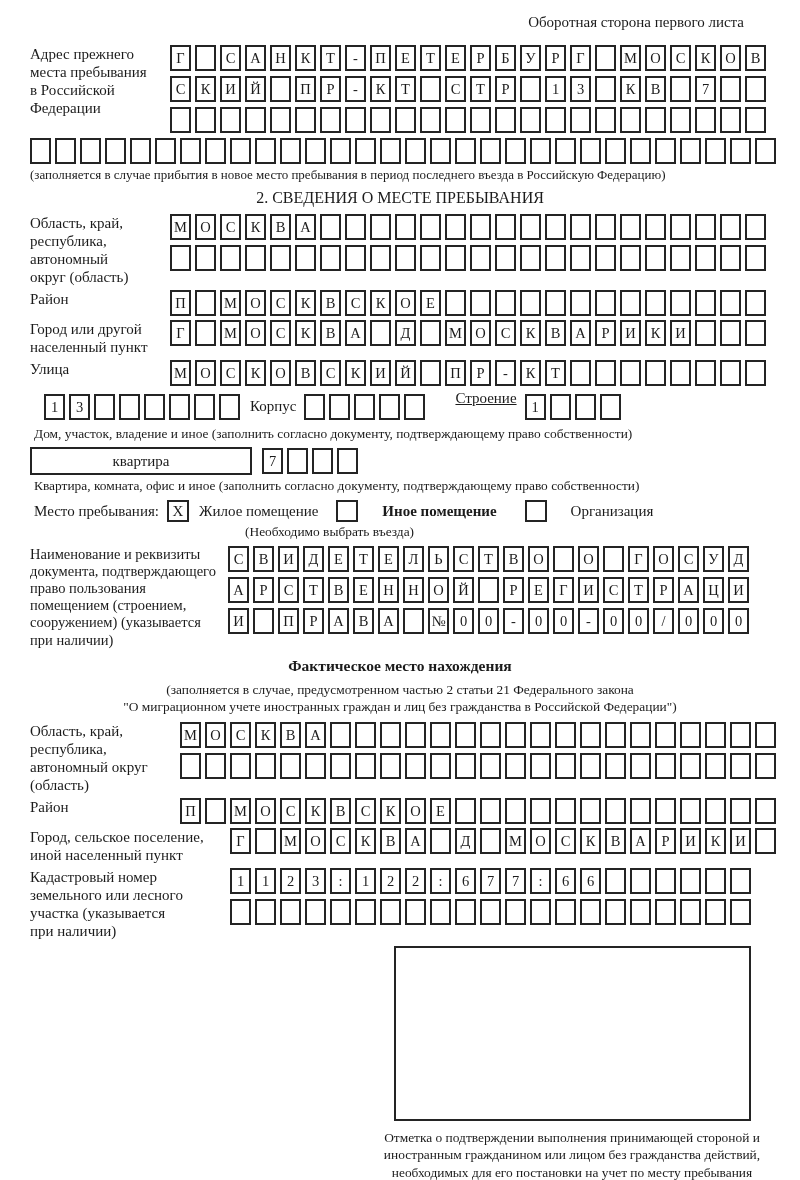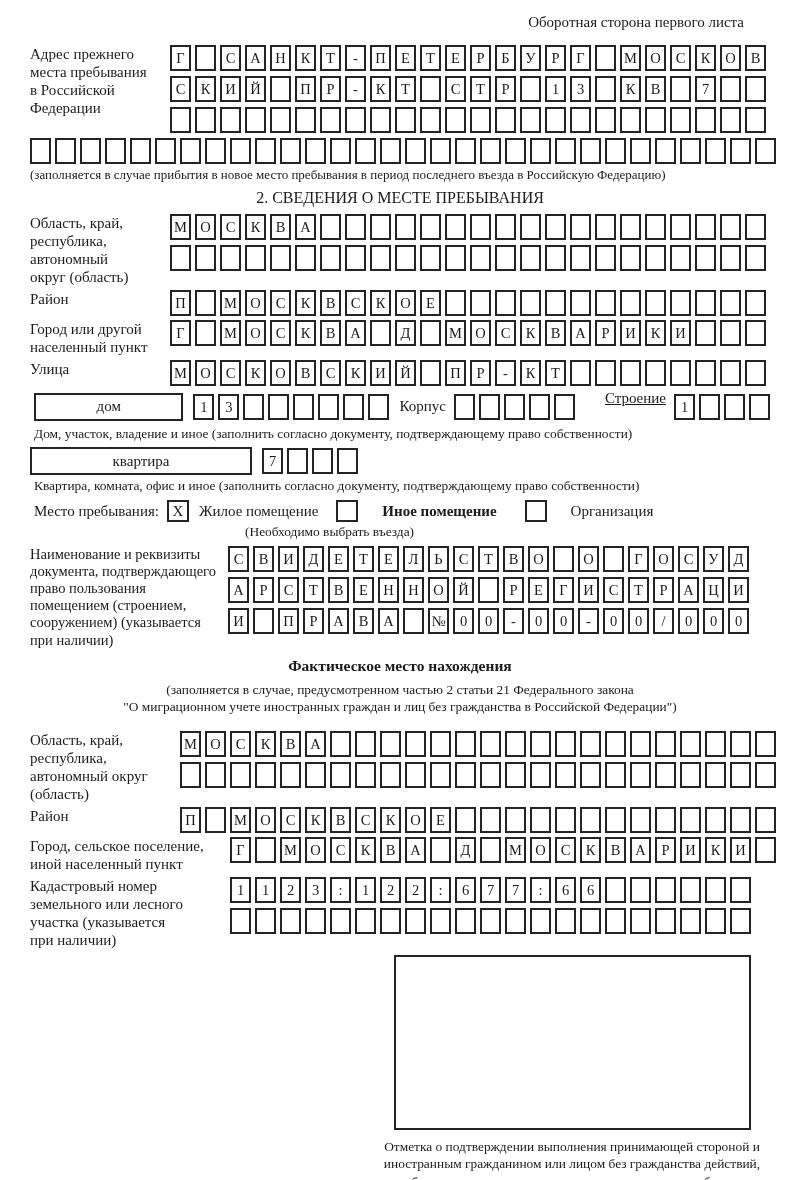--- a/index.html
+++ b/index.html
@@ -22,21 +22,21 @@
   .wide-box{box-sizing:border-box;border:2px solid #242424;height:28px;display:flex;
             align-items:center;justify-content:center;font-size:15px;}
   .inline-label{font-size:15px;}
   .caption-left{font-size:13.4px;margin:3px 0 5px 4px;}
   .stay-row{display:flex;align-items:center;font-size:15px;margin:6px 0 2px 4px;}
   .cbx{box-sizing:border-box;width:22px;height:22px;border:2px solid #242424;text-align:center;
        line-height:18px;font-size:15px;flex:0 0 22px;}
   .hint{font-size:13.4px;margin:0 0 6px 215px;}
   .fact-title{font-weight:bold;font-size:15.5px;text-align:center;margin:8px 0 6px 0;}
   .fact-note{font-size:13.4px;text-align:center;line-height:1.3;}
-  .fact-notes{margin-bottom:15px;}
+  .fact-notes{margin-bottom:6px;}
   .stamp-box{box-sizing:border-box;width:357px;height:175px;border:2px solid #242424;
              margin:6px 0 8px 364px;}
   .stamp-caption{width:420px;margin-left:332px;text-align:center;font-size:13.4px;line-height:1.32;}
 </style>
 </head>
 <body>
 
 <div class="page">
 
   <div class="corner">Оборотная сторона первого листа</div>
@@ -309,21 +309,20 @@
         <span class="cell"></span>
         <span class="cell"></span>
         <span class="cell"></span>
         <span class="cell"></span>
         <span class="cell"></span>
         <span class="cell"></span>
       </div>
   </div>
 
   <div class="house-row">
-    <div class="wide-box" style="width:168px;">дом</div>
     <div class="boxrow" style="margin-left:10px;">
         <span class="cell">1</span>
         <span class="cell">3</span>
         <span class="cell"></span>
         <span class="cell"></span>
         <span class="cell"></span>
         <span class="cell"></span>
         <span class="cell"></span>
         <span class="cell"></span>
       </div>

